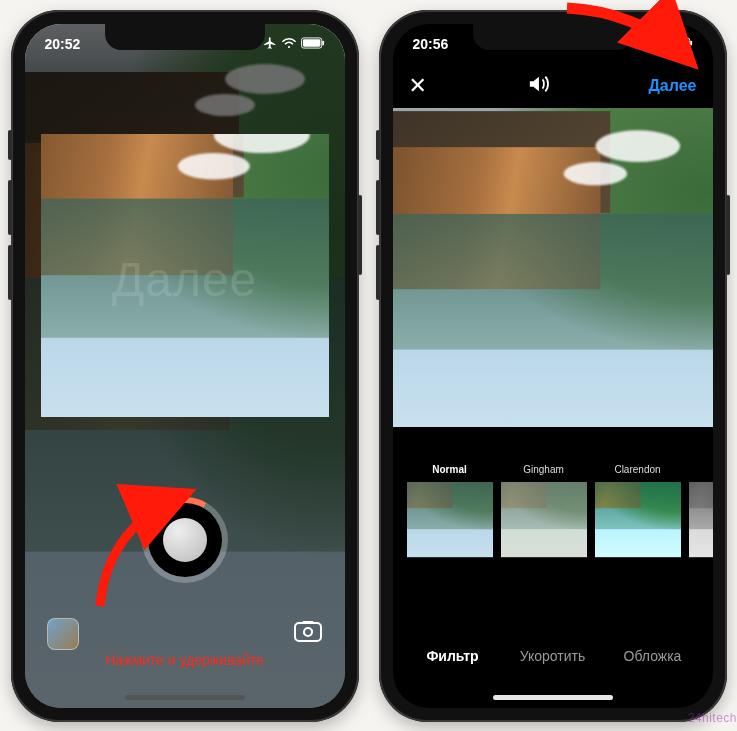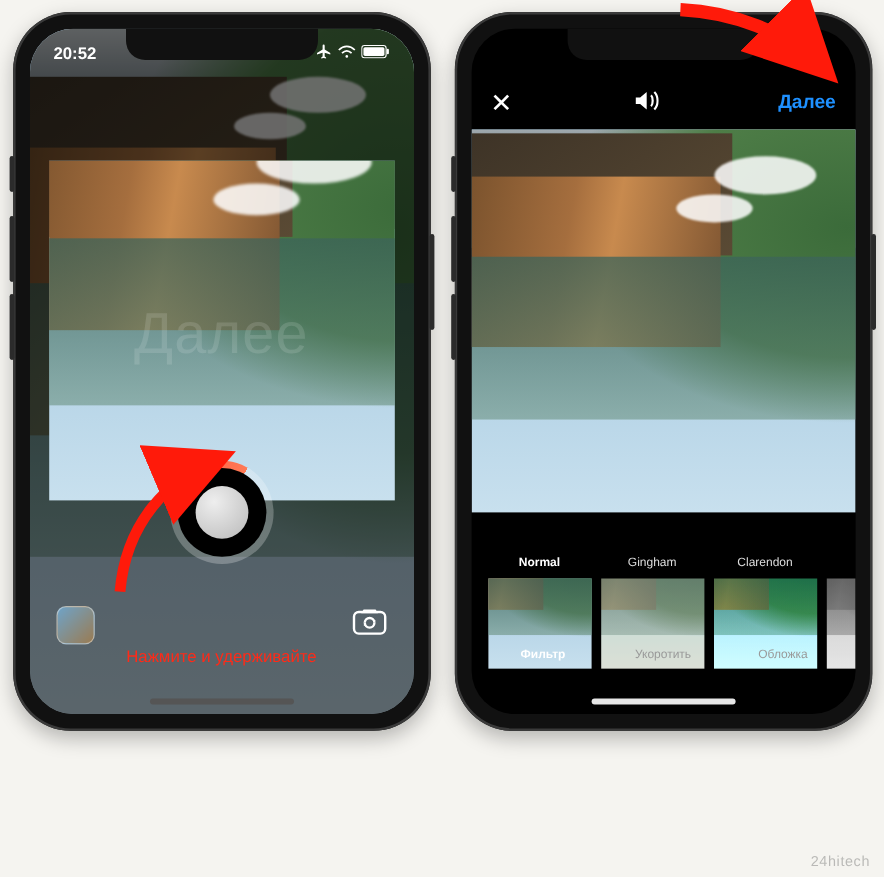--- a/index.html
+++ b/index.html
@@ -12,21 +12,21 @@
     overflow: hidden;
   }
   .phones {
     display: flex;
     gap: 20px;
     padding: 10px 10px 0 10px;
     justify-content: center;
   }
   .phone {
     width: 348px;
-    height: 599px;
+    height: 712px;
     background: #111;
     border-radius: 48px;
     padding: 14px;
     position: relative;
     box-shadow: inset 0 0 0 2px #3a3a3a, 0 6px 16px rgba(0,0,0,.25);
   }
   .side-btn { position: absolute; background:#2b2b2b; border-radius:3px; }
   .sb-left1 { left:-3px; top:120px; width:4px; height:30px; }
   .sb-left2 { left:-3px; top:170px; width:4px; height:55px; }
   .sb-left3 { left:-3px; top:235px; width:4px; height:55px; }
@@ -168,40 +168,40 @@
   }
   .p2 .filter-thumb .scene{ transform:scale(1.4) translate(-10px,-20px);}
   .p2 .f-clarendon .scene{ filter:saturate(1.6) contrast(1.15) brightness(1.05);}
   .p2 .f-gingham .scene{ filter:brightness(1.2) contrast(.7) sepia(.15);}
   .p2 .f-bw .scene{ filter:grayscale(1) contrast(1.1);}
   .p2 .tabs{
     position:absolute; bottom:30px; left:0; right:0;
     display:flex; color:#fff;
     padding:0 10px;
   }
-  .p2 .tab{ flex:1; text-align:center; font-size:10px; padding:14px 0;}
+  .p2 .tab{ flex:1; text-align:center; font-size:14px; padding:14px 0;}
   .p2 .tab.active{ font-weight:700; }
   .p2 .tab.dim{ color:#9a9a9a;}
   .p2 .home-ind{
     position:absolute; bottom:8px; left:50%; transform:translateX(-50%);
     width:120px;height:5px;border-radius:3px;background:#fff;opacity:.9;
   }
   .p1 .home-ind{
     position:absolute; bottom:8px; left:50%; transform:translateX(-50%);
     width:120px;height:5px;border-radius:3px;background:#555;
   }
 
   
   .big-arrow{
     position:absolute; top:0px; right:38px; width:140px; height:75px; z-index:100;
   }
 
   .watermark-site{
-    position:absolute; bottom:6px; right:12px;
-    color:#737373; font-size:12px; opacity:.45; letter-spacing:.5px;
+    position:absolute; bottom:6px; right:0;
+    color:#a21caf; font-size:12px; opacity:.45; letter-spacing:.5px;
   }
 </style>
 </head>
 <body>
 
 <div class="phones">
 
   <div class="phone p1">
     <div class="side-btn sb-left1"></div>
       <div class="side-btn sb-left2"></div>
@@ -282,20 +282,44 @@
   </div>
 
   <div class="phone p2">
     <div class="side-btn sb-left1"></div>
       <div class="side-btn sb-left2"></div>
       <div class="side-btn sb-left3"></div>
       <div class="side-btn sb-right"></div>
     <div class="screen">
       <div class="notch"></div>
 
+      <div class="statusbar">
+        <span>20:56</span>
+        <span class="sb-right-icons">
+          <span>
+            <svg width="14" height="14" viewBox="0 0 24 24" fill="#fff">
+                <path d="M21 16v-2l-8-5V3.5a1.5 1.5 0 0 0-3 0V9l-8 5v2l8-2.5V19l-2 1.5V22l3.5-1 3.5 1v-1.5L13 19v-5.5l8 2.5z"></path>
+              </svg>
+          </span>
+          <span>
+            <svg width="16" height="12" viewBox="0 0 24 18" fill="none" stroke="#fff" stroke-width="2.2">
+                <path d="M2 7c6-6 14-6 20 0"></path>
+                <path d="M6 11c4-4 8-4 12 0"></path>
+                <circle cx="12" cy="15" r="1.6" fill="#fff" stroke="none"></circle>
+              </svg>
+          </span>
+          <span>
+            <svg width="24" height="12" viewBox="0 0 26 12">
+                <rect x="0.5" y="0.5" width="22" height="11" rx="2.5" fill="none" stroke="#fff"></rect>
+                <rect x="2" y="2" width="19" height="8" rx="1.5" fill="#fff"></rect>
+                <rect x="23" y="3.5" width="2" height="5" rx="1" fill="#fff"></rect>
+              </svg>
+          </span>
+        </span>
+      </div>
 
       <div class="topbar">
         <span class="close-x">✕</span>
         <span class="sound-ic">
           <svg width="22" height="20" viewBox="0 0 24 22" fill="none" stroke="#fff" stroke-width="2">
             <path d="M3 8v6h4l6 5V3L7 8H3z" fill="#fff" stroke="none"></path>
             <path d="M17 6c2 2 2 8 0 10"></path>
               <path d="M20 3c4 4 4 12 0 16"></path>
           </svg>
         </span>

